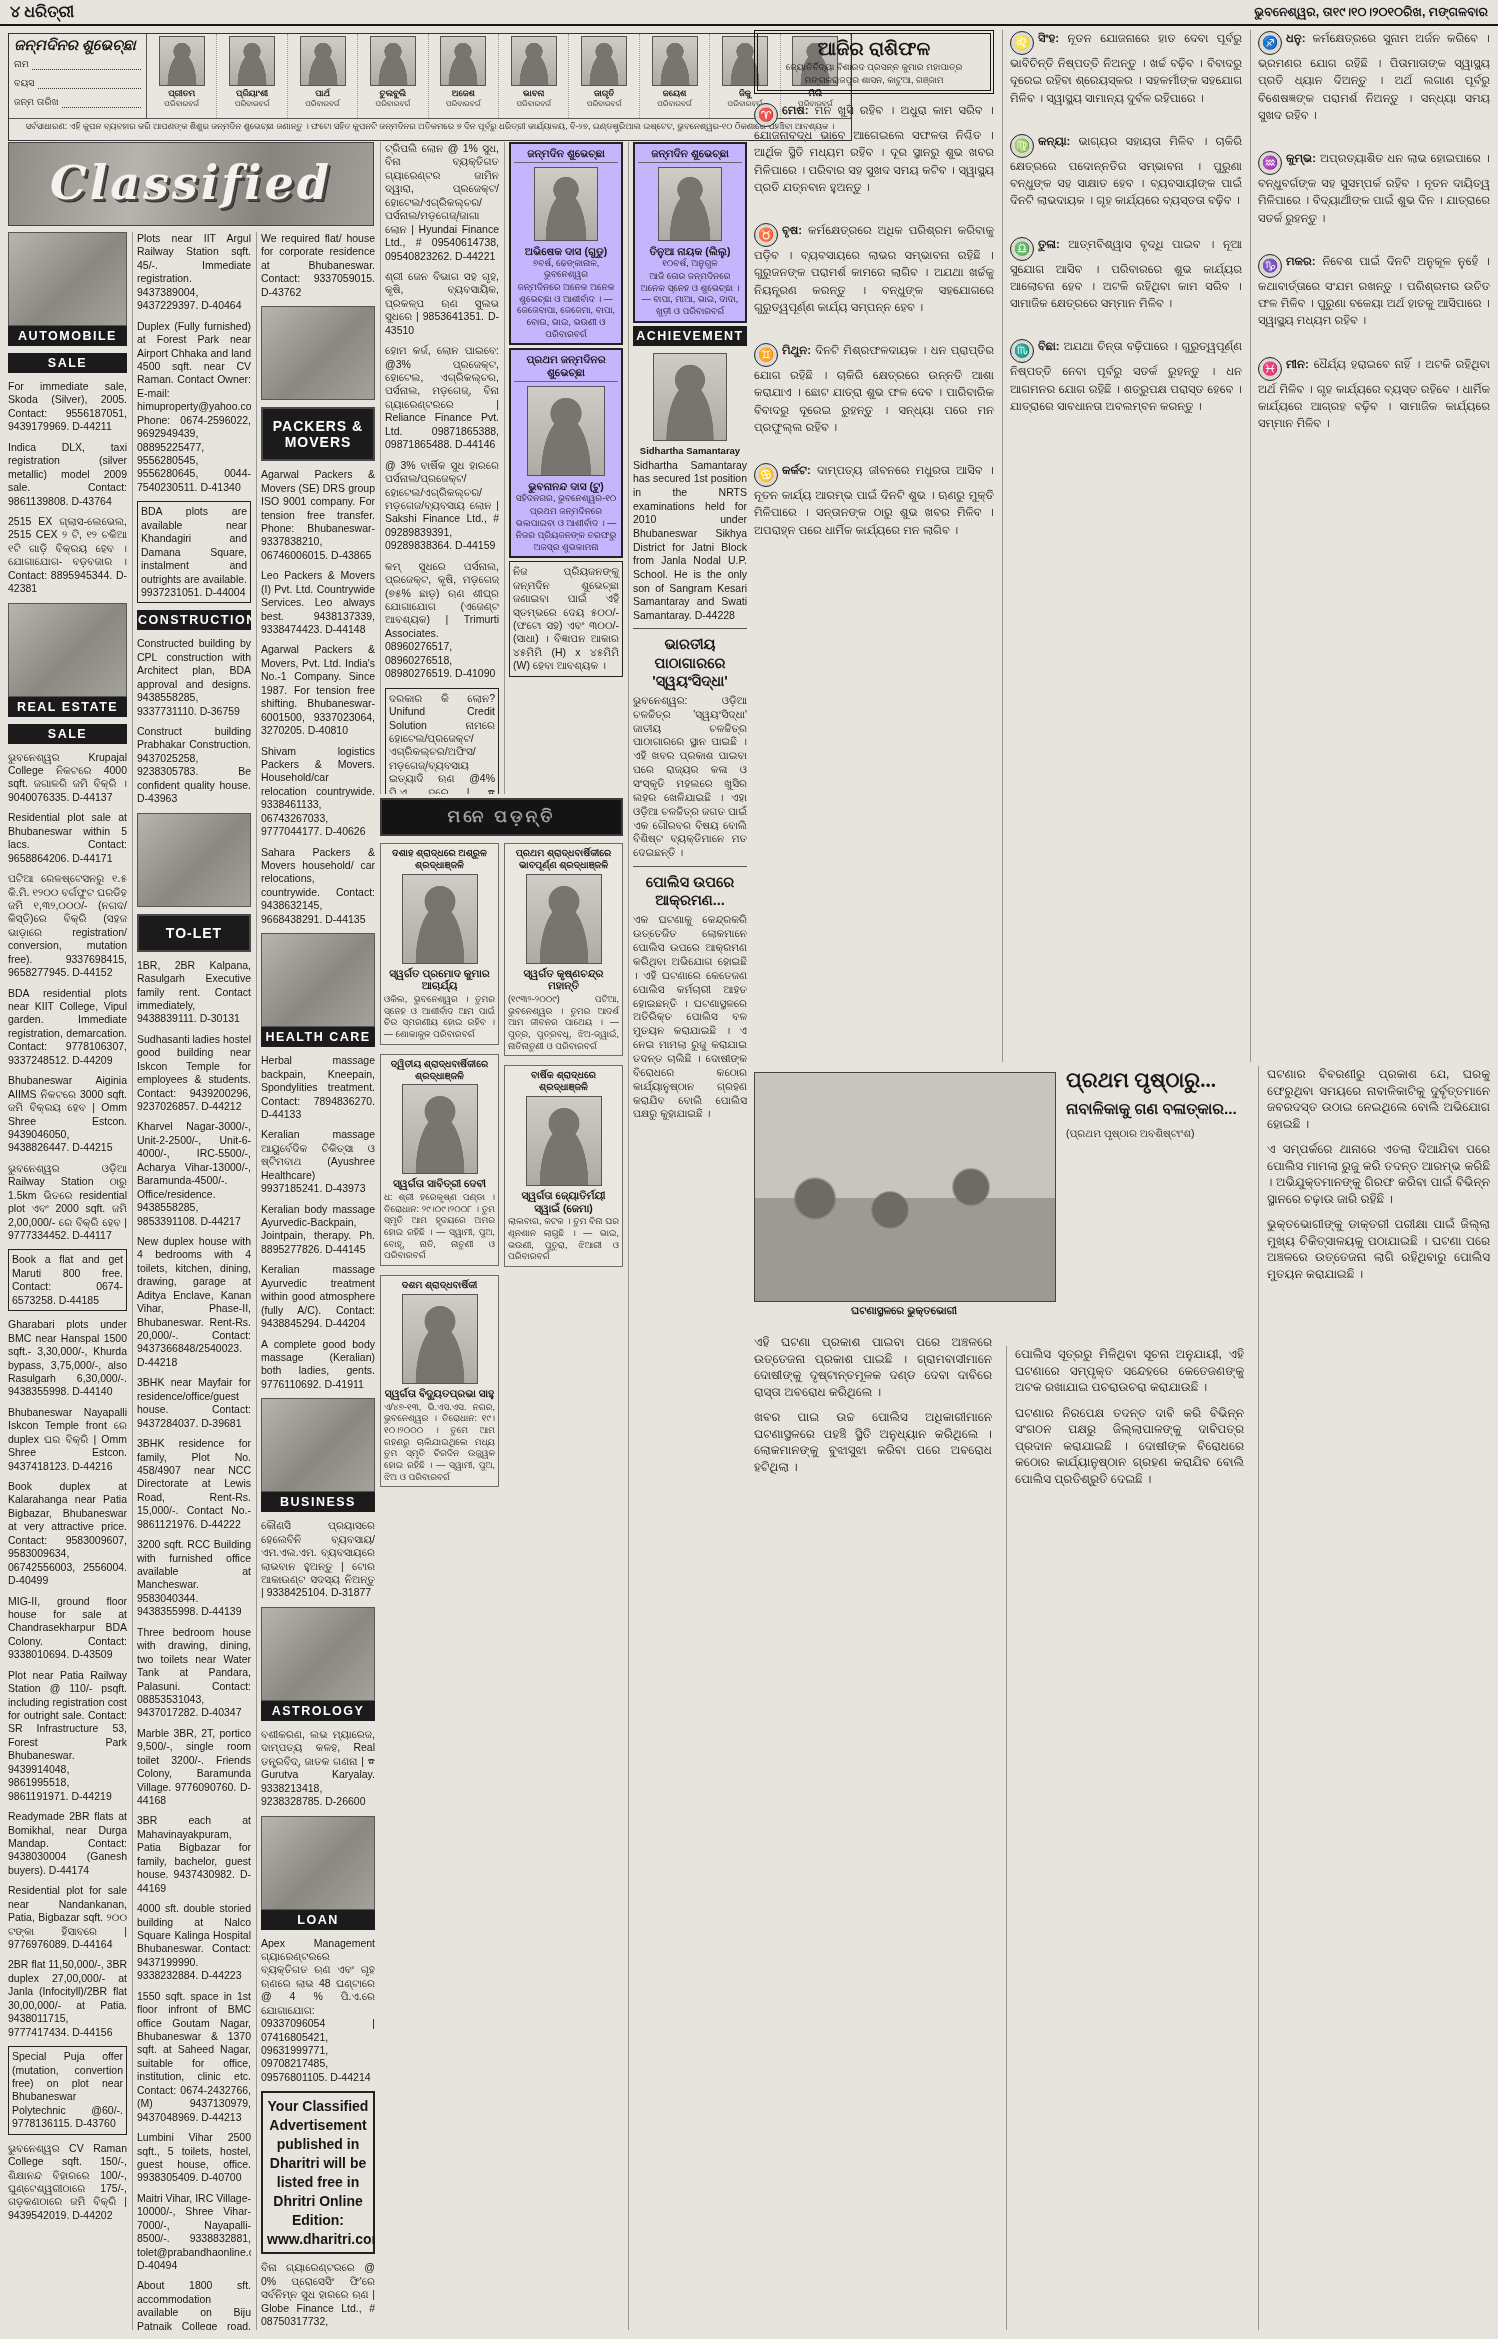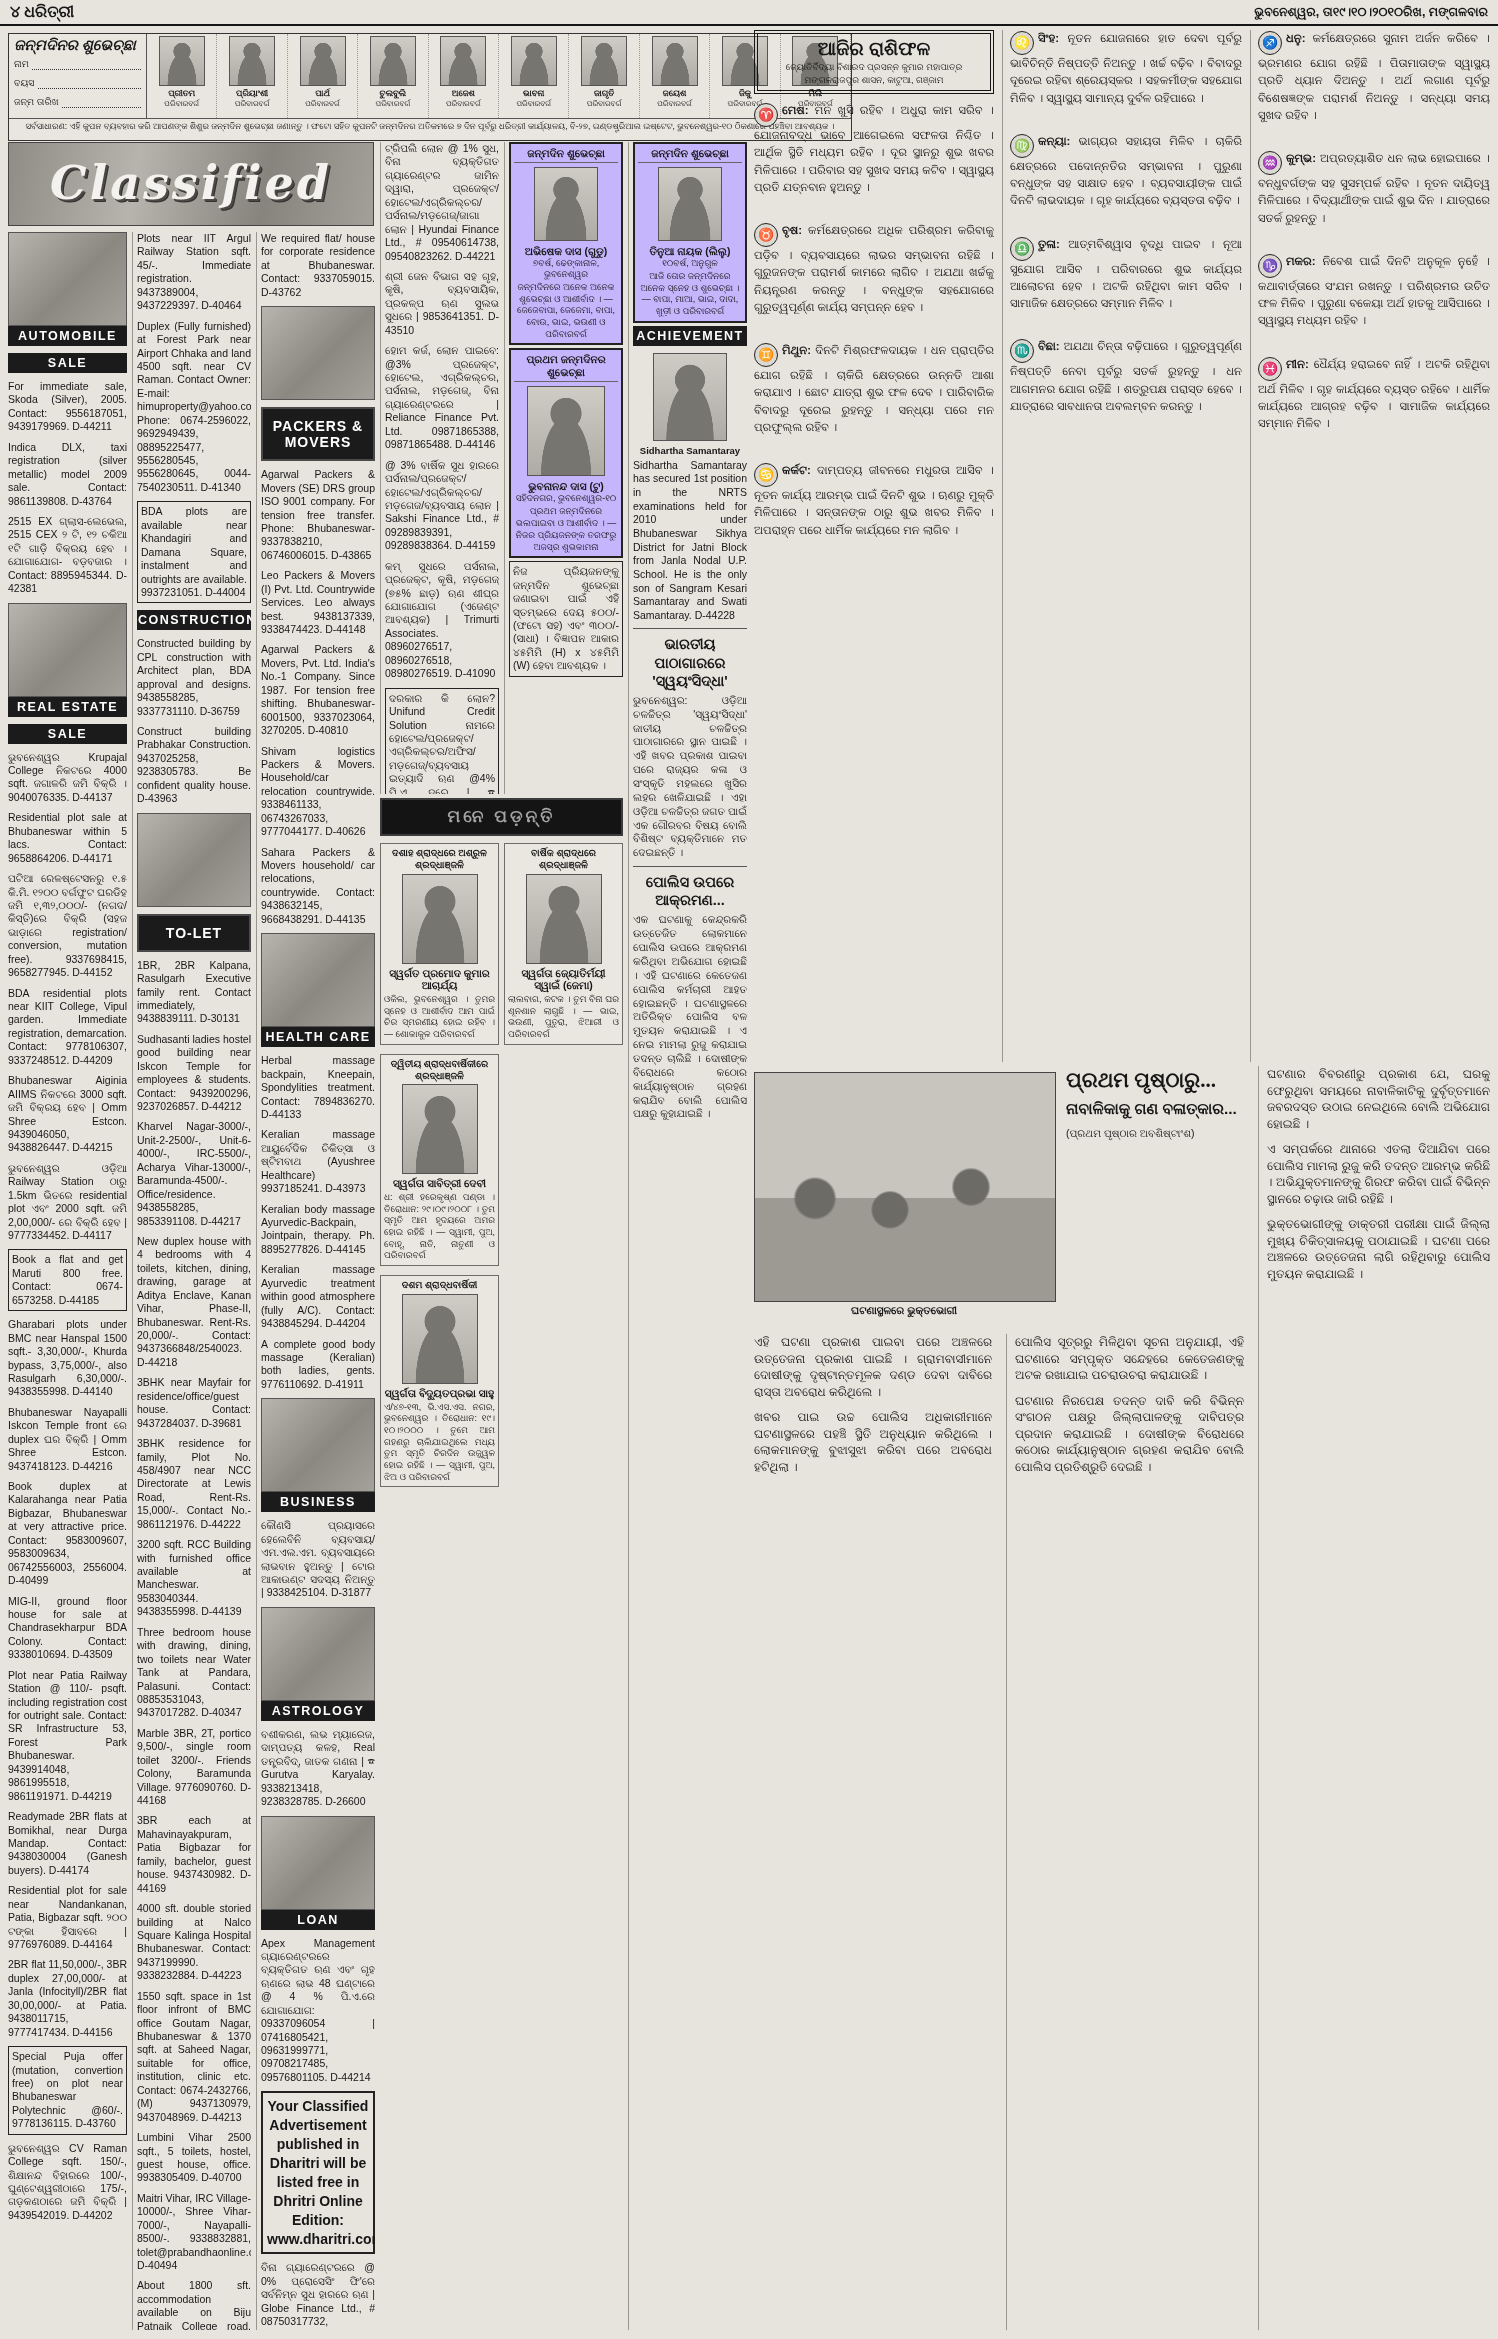--- a/index.html
+++ b/index.html
@@ -114,21 +114,21 @@
         radial-gradient(circle at 45% 60%, #6d6b66 0 8%, rgba(0,0,0,0) 9%),
         radial-gradient(circle at 72% 50%, #6d6b66 0 7%, rgba(0,0,0,0) 8%),
         linear-gradient(#c8c5be 0 55%, #9d9a93 55% 100%);}
   .cont-caption{position:absolute;left:0;top:238px;width:300px;font-weight:bold;font-size:10.5px;
         text-align:center;}
   .cont-head{position:absolute;left:312px;top:2px;width:186px;}
   .kicker{font-weight:bold;font-size:21px;font-family:"Liberation Serif",serif;}
   .headline{font-weight:bold;font-size:15.5px;line-height:1.3;margin-top:6px;}
   .lead{font-size:10.5px;line-height:1.32;text-align:justify;margin-top:8px;}
   .cont-colA{position:absolute;left:0;top:268px;width:238px;bottom:0;overflow:hidden;}
-  .cont-colB{position:absolute;left:252px;top:268px;width:238px;bottom:0;overflow:hidden;
+  .cont-colB{position:absolute;left:252px;top:280px;width:238px;bottom:0;overflow:hidden;
         border-left:1px solid #9a968e;padding-left:8px;box-sizing:border-box;}
   .cont-colC{position:absolute;left:504px;top:0;width:232px;bottom:0;overflow:hidden;
         border-left:1px solid #9a968e;padding-left:8px;box-sizing:border-box;}
   .cp{font-size:12px;line-height:1.38;text-align:justify;margin:0 0 9px;}
 </style>
 </head>
 <body>
 
 <div id="page">
 
@@ -580,20 +580,26 @@
             </div>
             <div class="obit">
               <div class="obit-occ">ଦଶମ ଶ୍ରାଦ୍ଧବାର୍ଷିକୀ</div>
               <div class="obit-photo pphoto"></div>
               <div class="obit-name">ସ୍ୱର୍ଗତା ବିଦ୍ୟୁତପ୍ରଭା ସାହୁ</div>
               <div class="obit-detail">ଏ/୪୭-୧୩, ଭି.ଏସ.ଏସ. ନଗର, ଭୁବନେଶ୍ୱର । ତିରୋଧାନ: ୧୯।୧୦।୨୦୦୦ । ତୁମେ ଆମ ଗହଣରୁ ଚାଲିଯାଇଥିଲେ ମଧ୍ୟ ତୁମ ସ୍ମୃତି ଚିରଦିନ ଉଜ୍ଜ୍ୱଳ ହୋଇ ରହିଛି । — ସ୍ୱାମୀ, ପୁଅ, ଝିଅ ଓ ପରିବାରବର୍ଗ</div>
             </div>
           </div>
         <div class="obit-col">
 
+        <div class="obit">
+              <div class="obit-occ">ପ୍ରଥମ ଶ୍ରାଦ୍ଧବାର୍ଷିକୀରେ ଭାବପୂର୍ଣ୍ଣ ଶ୍ରଦ୍ଧାଞ୍ଜଳି</div>
+              <div class="obit-photo pphoto"></div>
+              <div class="obit-name">ସ୍ୱର୍ଗତ କୃଷ୍ଣଚନ୍ଦ୍ର ମହାନ୍ତି</div>
+              <div class="obit-detail">(୧୯୩୨-୨୦୦୯) ପଟିଆ, ଭୁବନେଶ୍ୱର । ତୁମର ଆଦର୍ଶ ଆମ ଜୀବନର ପାଥେୟ । — ପୁତ୍ର, ପୁତ୍ରବଧୂ, ଝିଅ-ଜ୍ୱାଇଁ, ନାତିନାତୁଣୀ ଓ ପରିବାରବର୍ଗ</div>
+            </div>
             <div class="obit">
               <div class="obit-occ">ବାର୍ଷିକ ଶ୍ରାଦ୍ଧରେ ଶ୍ରଦ୍ଧାଞ୍ଜଳି</div>
               <div class="obit-photo pphoto"></div>
               <div class="obit-name">ସ୍ୱର୍ଗତା ଜ୍ୟୋତିର୍ମୟୀ ସ୍ୱାଇଁ (ଜେମା)</div>
               <div class="obit-detail">ଲାଲବାଗ, କଟକ । ତୁମ ବିନା ଘର ଶୂନଶାନ ଲାଗୁଛି । — ଭାଇ, ଭଉଣୀ, ପୁତୁରା, ଝିଆରୀ ଓ ପରିବାରବର୍ଗ</div>
             </div>
           </div>
       </div>
     </div>
 

